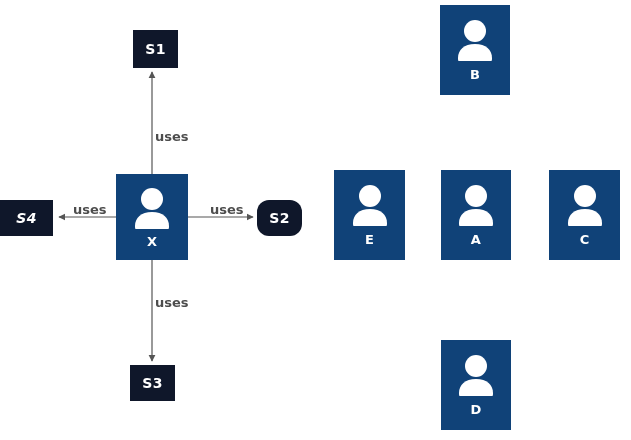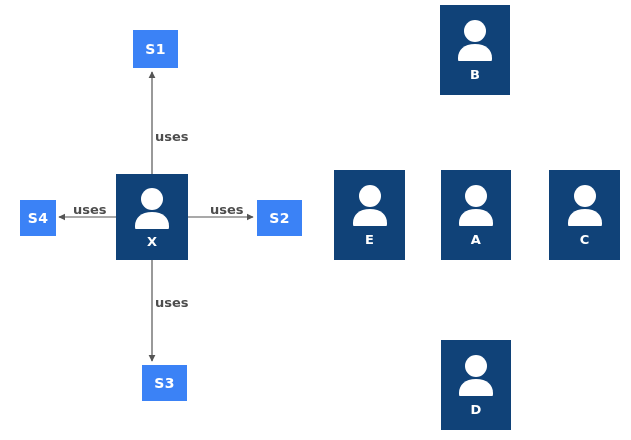--- a/index.html
+++ b/index.html
@@ -45,21 +45,21 @@
     font-size: 13px;
     font-weight: bold;
     line-height: 1;
     letter-spacing: 0.2px;
     font-family: "DejaVu Sans", "Liberation Sans", sans-serif;
   }
 
   
   .sysbox {
     position: absolute;
-    background: #3b82f6;
+    background: #0f172a;
     display: flex;
     align-items: center;
     justify-content: center;
     box-sizing: border-box;
   }
   .sysbox .sys-label {
     color: #ffffff;
     font-size: 14px;
     font-weight: bold;
     line-height: 1;
@@ -109,29 +109,29 @@
 
   <div class="edge-label" style="left:155px; top:130px;">uses</div>
   <div class="edge-label" style="left:210px; top:203px;">uses</div>
   <div class="edge-label" style="left:155px; top:296px;">uses</div>
   <div class="edge-label" style="left:73px; top:203px;">uses</div>
 
   <div class="sysbox" style="left:133px; top:30px; width:45px; height:38px;">
     <span class="sys-label">S1</span>
   </div>
 
-  <div class="sysbox" style="left:257px; top:200px; width:45px; height:36px;">
+  <div class="sysbox" style="left:257px; top:200px; width:45px; height:36px;border-radius:12px;">
     <span class="sys-label">S2</span>
   </div>
 
-  <div class="sysbox" style="left:130px; top:365px; width:45px; height:36px;margin-left:12px;">
+  <div class="sysbox" style="left:130px; top:365px; width:45px; height:36px;">
     <span class="sys-label">S3</span>
   </div>
 
-  <div class="sysbox" style="left:20px; top:200px; width:36px; height:36px;">
+  <div class="sysbox" style="left:0; top:200px; width:53px; height:36px;font-style:italic;">
     <span class="sys-label">S4</span>
   </div>
 
   <div class="actor" style="left:116px; top:174px; width:72px; height:86px; padding-top:13px;">
     <span class="person">
       <svg width="40" height="42" viewBox="0 0 40 42" xmlns="http://www.w3.org/2000/svg">
         <circle cx="20" cy="12" r="11" fill="#ffffff"></circle>
         <path d="M 20 25 C 9 25 3 31 3 39 L 3 40 A 3 3 0 0 0 6 43 L 34 43 A 3 3 0 0 0 37 40 L 37 39 C 37 31 31 25 20 25 Z" fill="#ffffff"></path>
       </svg>
     </span>

